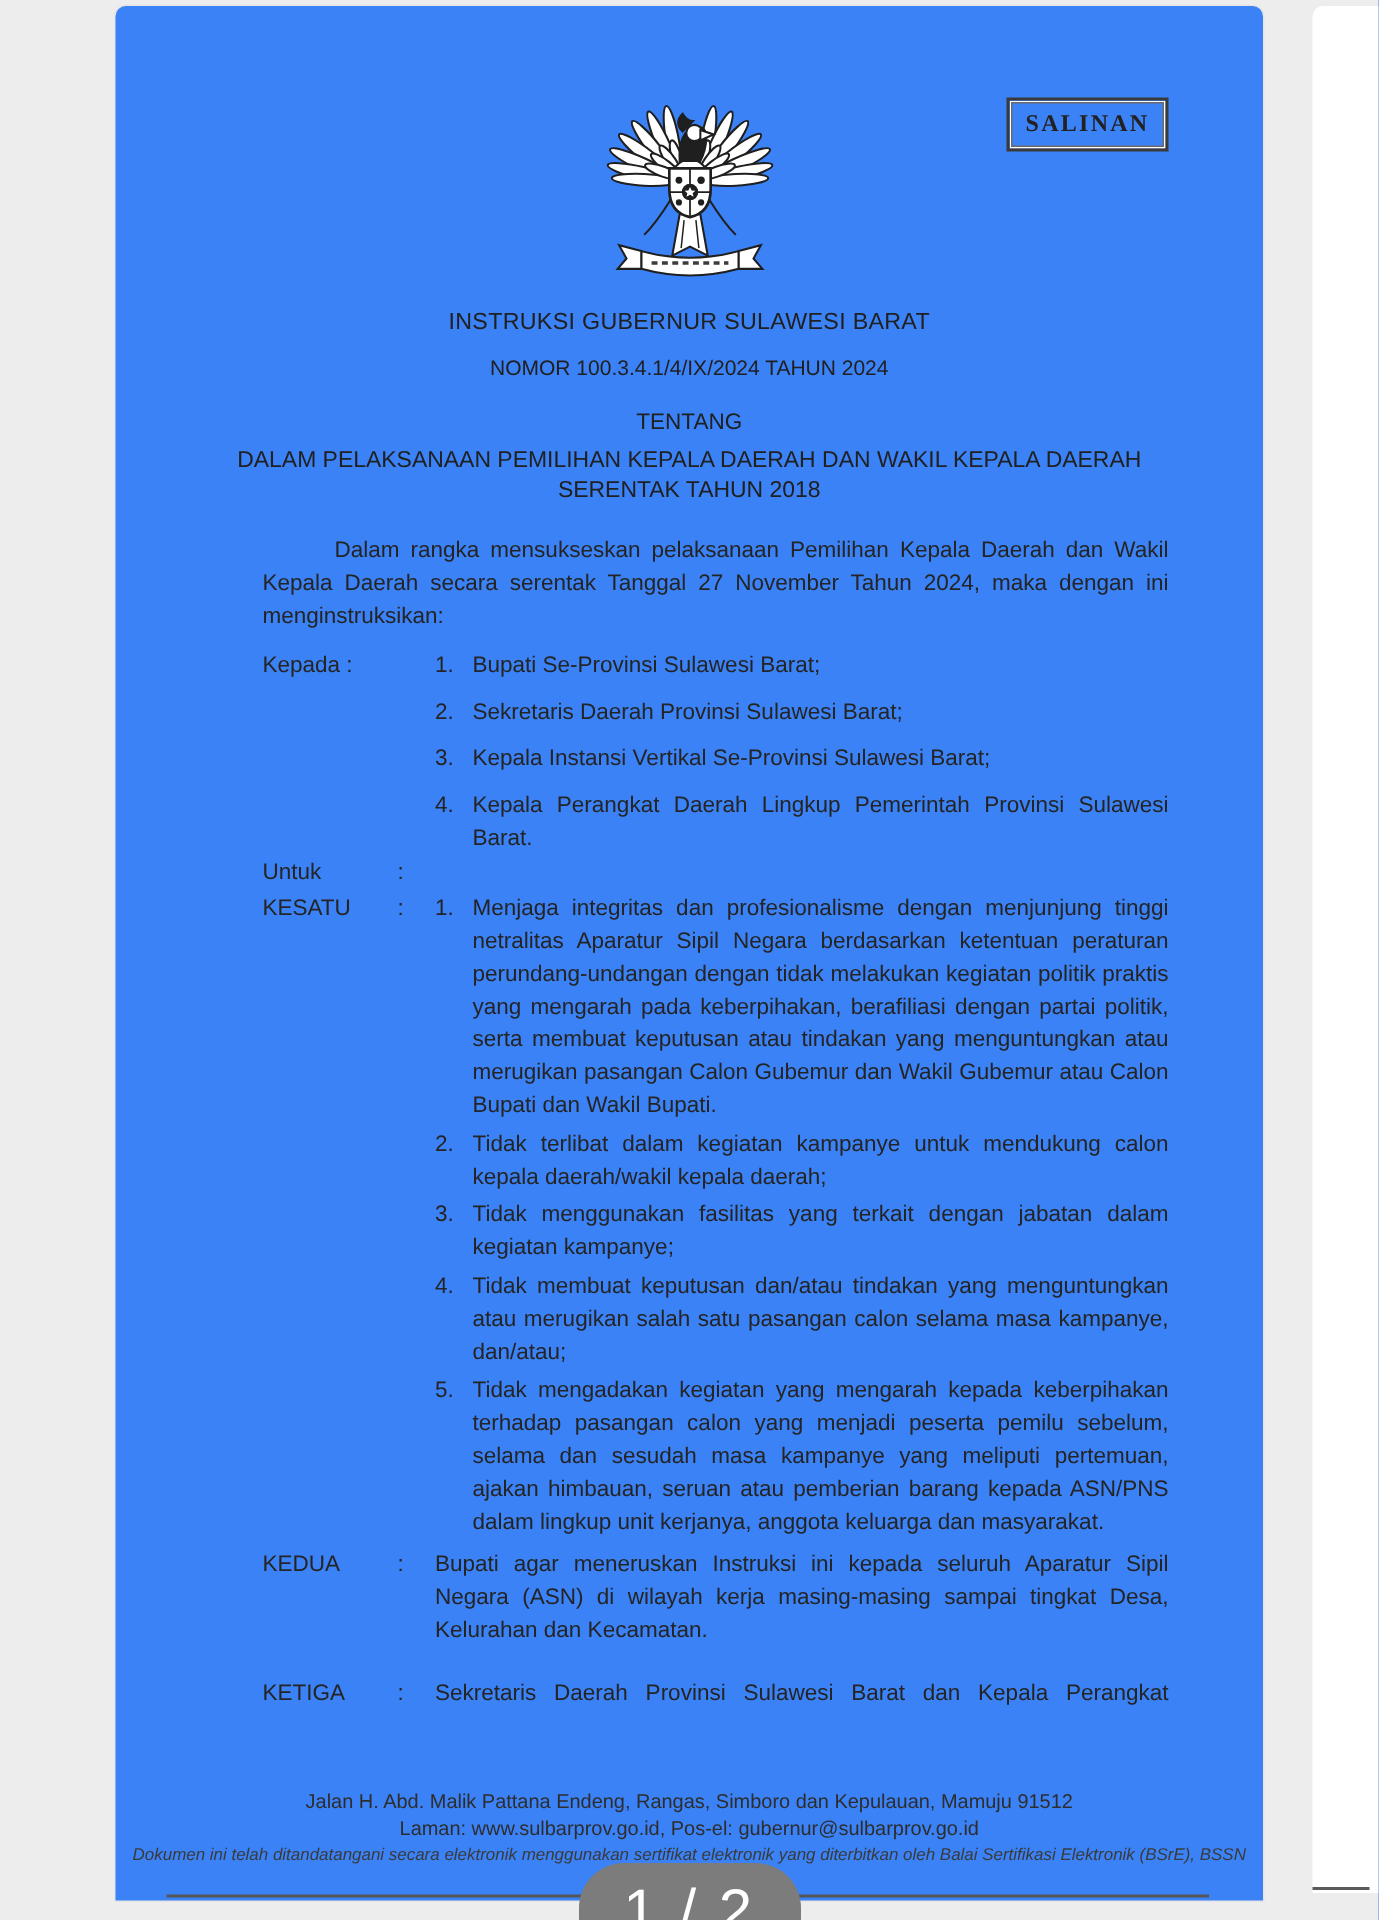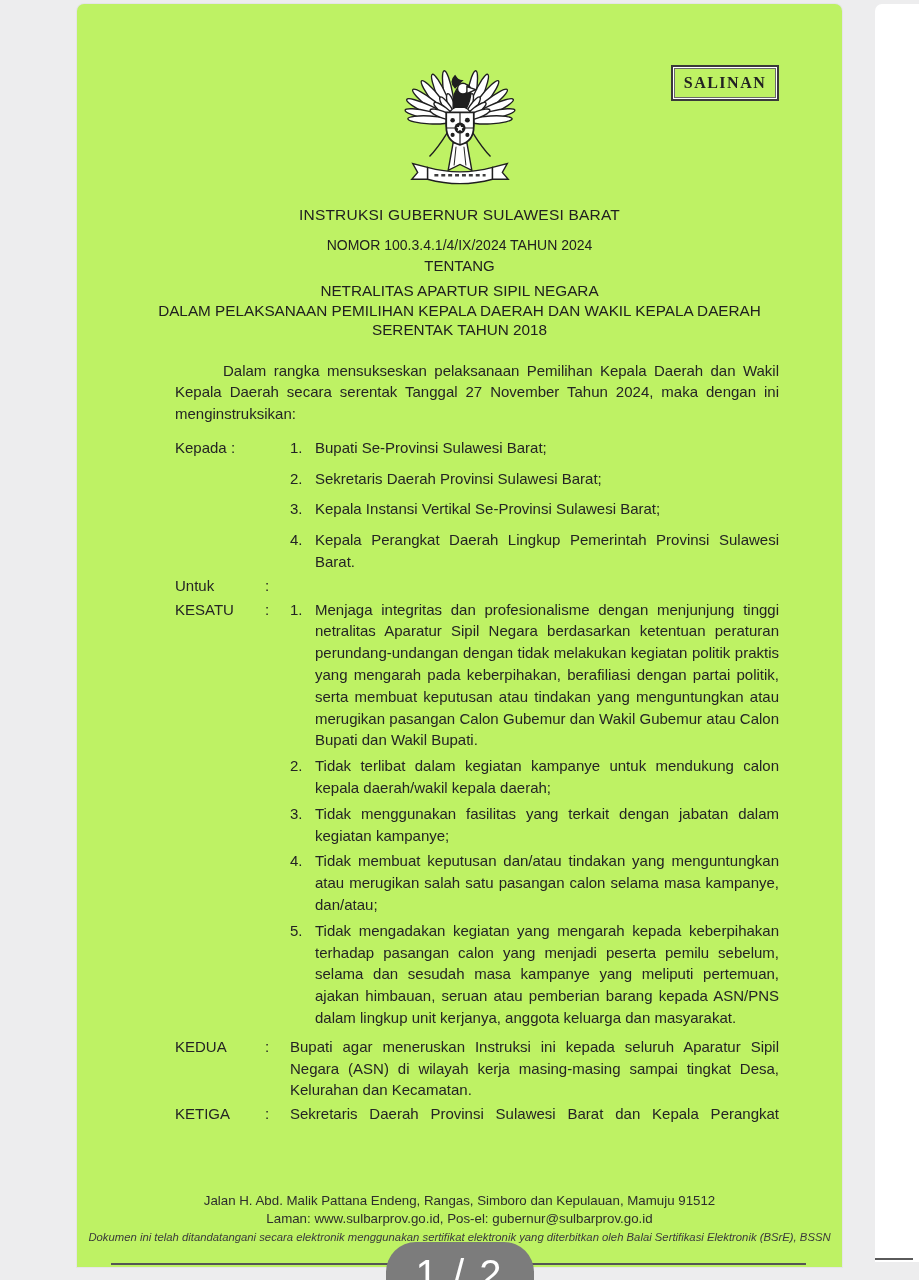--- a/index.html
+++ b/index.html
@@ -6,21 +6,21 @@
   body{
     width:919px;height:1280px;position:relative;overflow:hidden;
     background:#ededee;
     font-family:"Liberation Sans", sans-serif;
     color:#242424;
     -webkit-font-smoothing:antialiased;
   }
   
   .page{
     position:absolute;left:77px;top:4px;width:765px;height:1263px;
-    background:#bef264;border-radius:7px 7px 0 0;
+    background:#3b82f6;border-radius:7px 7px 0 0;
     box-shadow:0 0 0 1px rgba(0,0,0,0.03);
   }
   
   .page-next{
     position:absolute;left:875px;top:4px;width:44px;height:1258px;
     background:#ffffff;border-radius:7px 0 0 0;
   }
   .page-next .edge-rule{
     position:absolute;left:0;right:6px;bottom:2px;height:2px;background:#5a5a5a;
   }
@@ -31,33 +31,33 @@
     box-shadow:inset 0 0 0 1px #ffffff, inset 0 0 0 2px #6a6a6a;
     display:flex;align-items:center;justify-content:center;
     font-family:"Liberation Serif", serif;font-size:16px;font-weight:600;
     letter-spacing:1.5px;color:#222;
   }
   .head{padding-top:62px;text-align:center;}
   .emblem{display:block;margin:0 auto;width:118px;height:128px;}
   .t1{margin-top:21px;font-size:15.5px;letter-spacing:.4px;line-height:20px;color:#202020;}
   .t2{margin-top:11px;font-size:15.5px;letter-spacing:.2px;line-height:20px;color:#202020;}
   .nomor{margin-top:11px;font-size:14px;line-height:18px;color:#202020;}
-  .tentang{margin-top:2px;font-size:15px;line-height:19px;color:#202020;}
+  .tentang{margin-top:18px;font-size:15px;line-height:19px;color:#202020;}
   .subject{margin-top:6px;font-size:15.3px;line-height:19.5px;color:#202020;}
   .salut{margin-top:8px;font-size:15px;line-height:19px;color:#202020;}
   .content{padding:0 63px 0 98px;font-size:15px;line-height:21.8px;}
   .opening{margin-top:20px;text-align:justify;text-indent:48px;}
   .row{display:grid;grid-template-columns:90px 25px 1fr;align-items:start;}
   .row .lbl{white-space:nowrap;}
   .row .lbl.span2{grid-column:1 / 3;}
   .row-kepada{margin-top:12px;}
   .row-untuk{margin-top:2px;}
   .row-kesatu{margin-top:2px;}
   .row-kedua{margin-top:7px;}
-  .row-ketiga{margin-top:2px;}
+  .row-ketiga{margin-top:20px;}
   ol.num{list-style:none;margin:0;padding:0;counter-reset:n;}
   ol.num li{
     counter-increment:n;position:relative;padding-left:25px;
     text-align:justify;margin-bottom:9px;
   }
   ol.num li::before{content:counter(n) ".";position:absolute;left:0;top:0;}
   ol.num.tight li{margin-bottom:4px;}
   ol.num li:last-child{margin-bottom:0;}
   .dir-text{text-align:justify;}
   .stretch{text-align-last:justify;}
@@ -133,21 +133,20 @@
         <path d="M26,103 L11,99 L16,108 L10,115 L26,115 Z"></path>
         <path d="M92,103 L107,99 L102,108 L108,115 L92,115 Z"></path>
       </g>
       <line x1="33" y1="111" x2="85" y2="111" stroke="#3c3c3c" stroke-width="2.4" stroke-dasharray="4 3"></line>
     </svg>
 
     <div class="t2">INSTRUKSI GUBERNUR SULAWESI BARAT</div>
     <div class="nomor">NOMOR 100.3.4.1/4/IX/2024 TAHUN 2024</div>
     <div class="tentang">TENTANG</div>
     <div class="subject">
-      <div>NETRALITAS APARTUR SIPIL NEGARA</div>
       <div>DALAM PELAKSANAAN PEMILIHAN KEPALA DAERAH DAN WAKIL KEPALA DAERAH</div>
       <div>SERENTAK TAHUN 2018</div>
     </div>
   </div>
 
   <div class="content">
 
     <p class="opening" style="margin:20px 0 0 0;">Dalam rangka mensukseskan pelaksanaan Pemilihan Kepala Daerah dan Wakil Kepala Daerah secara serentak Tanggal 27 November Tahun 2024, maka dengan ini menginstruksikan:</p>
 
     <div class="row row-kepada">

